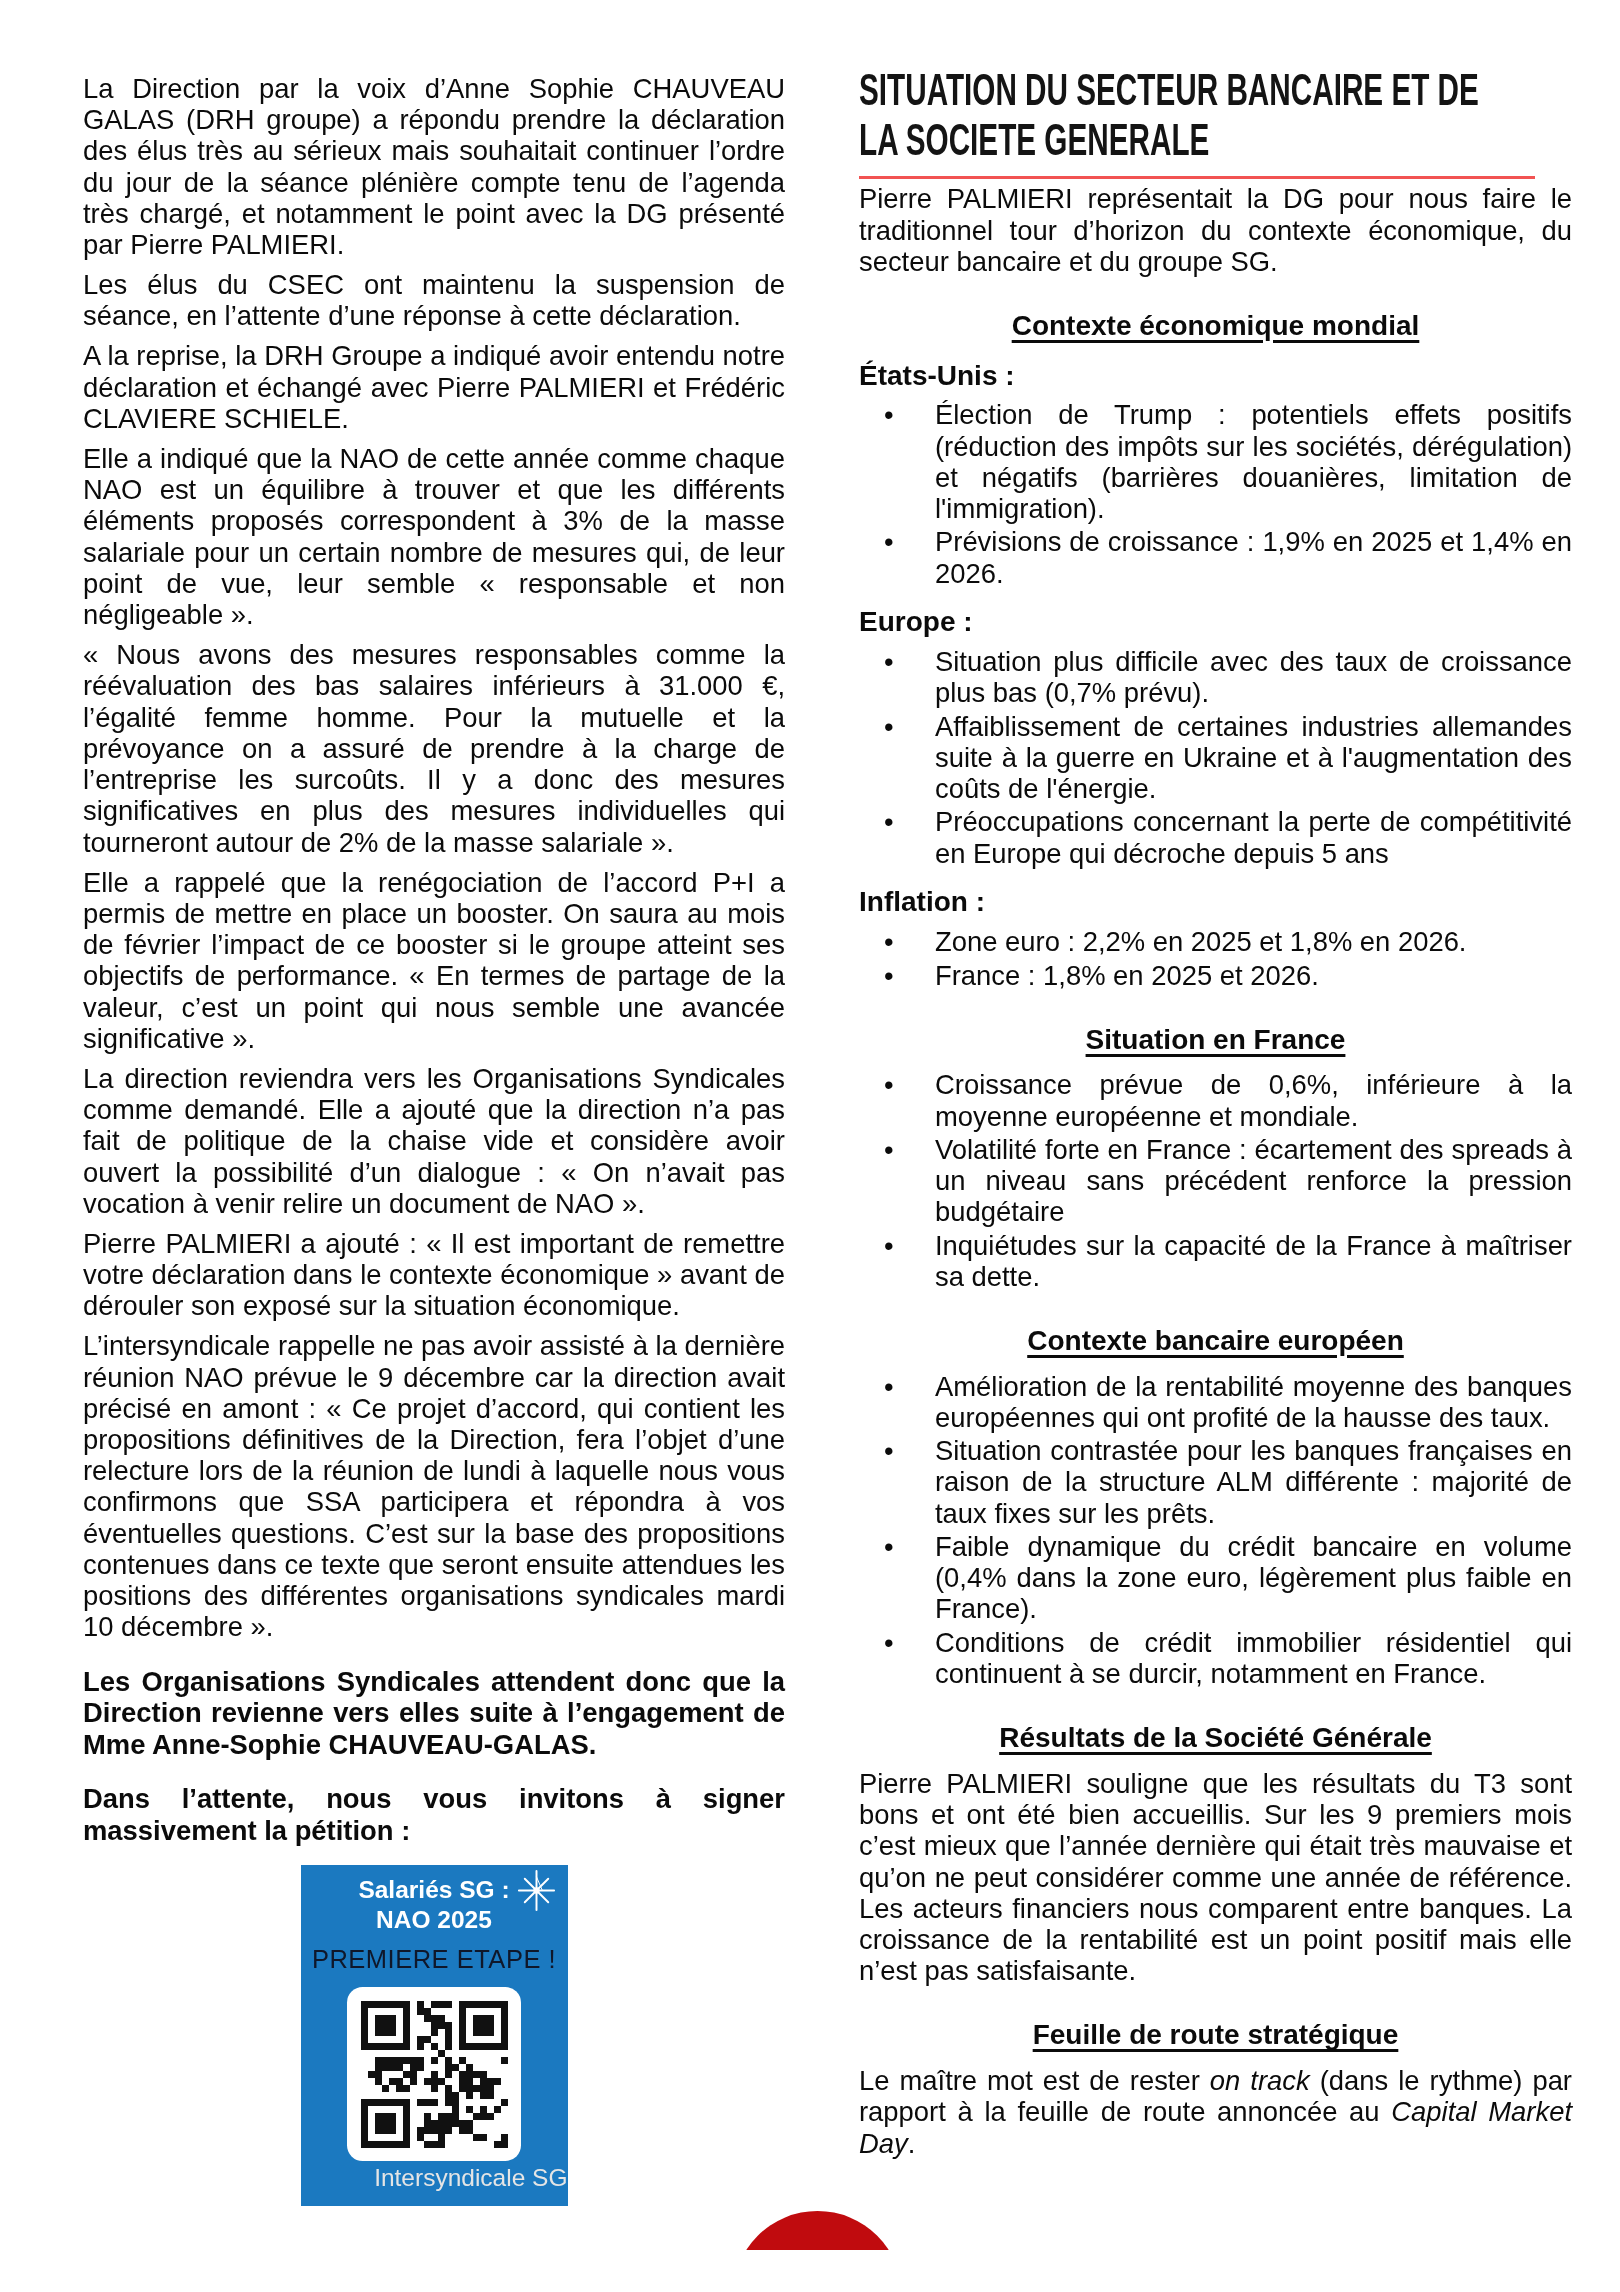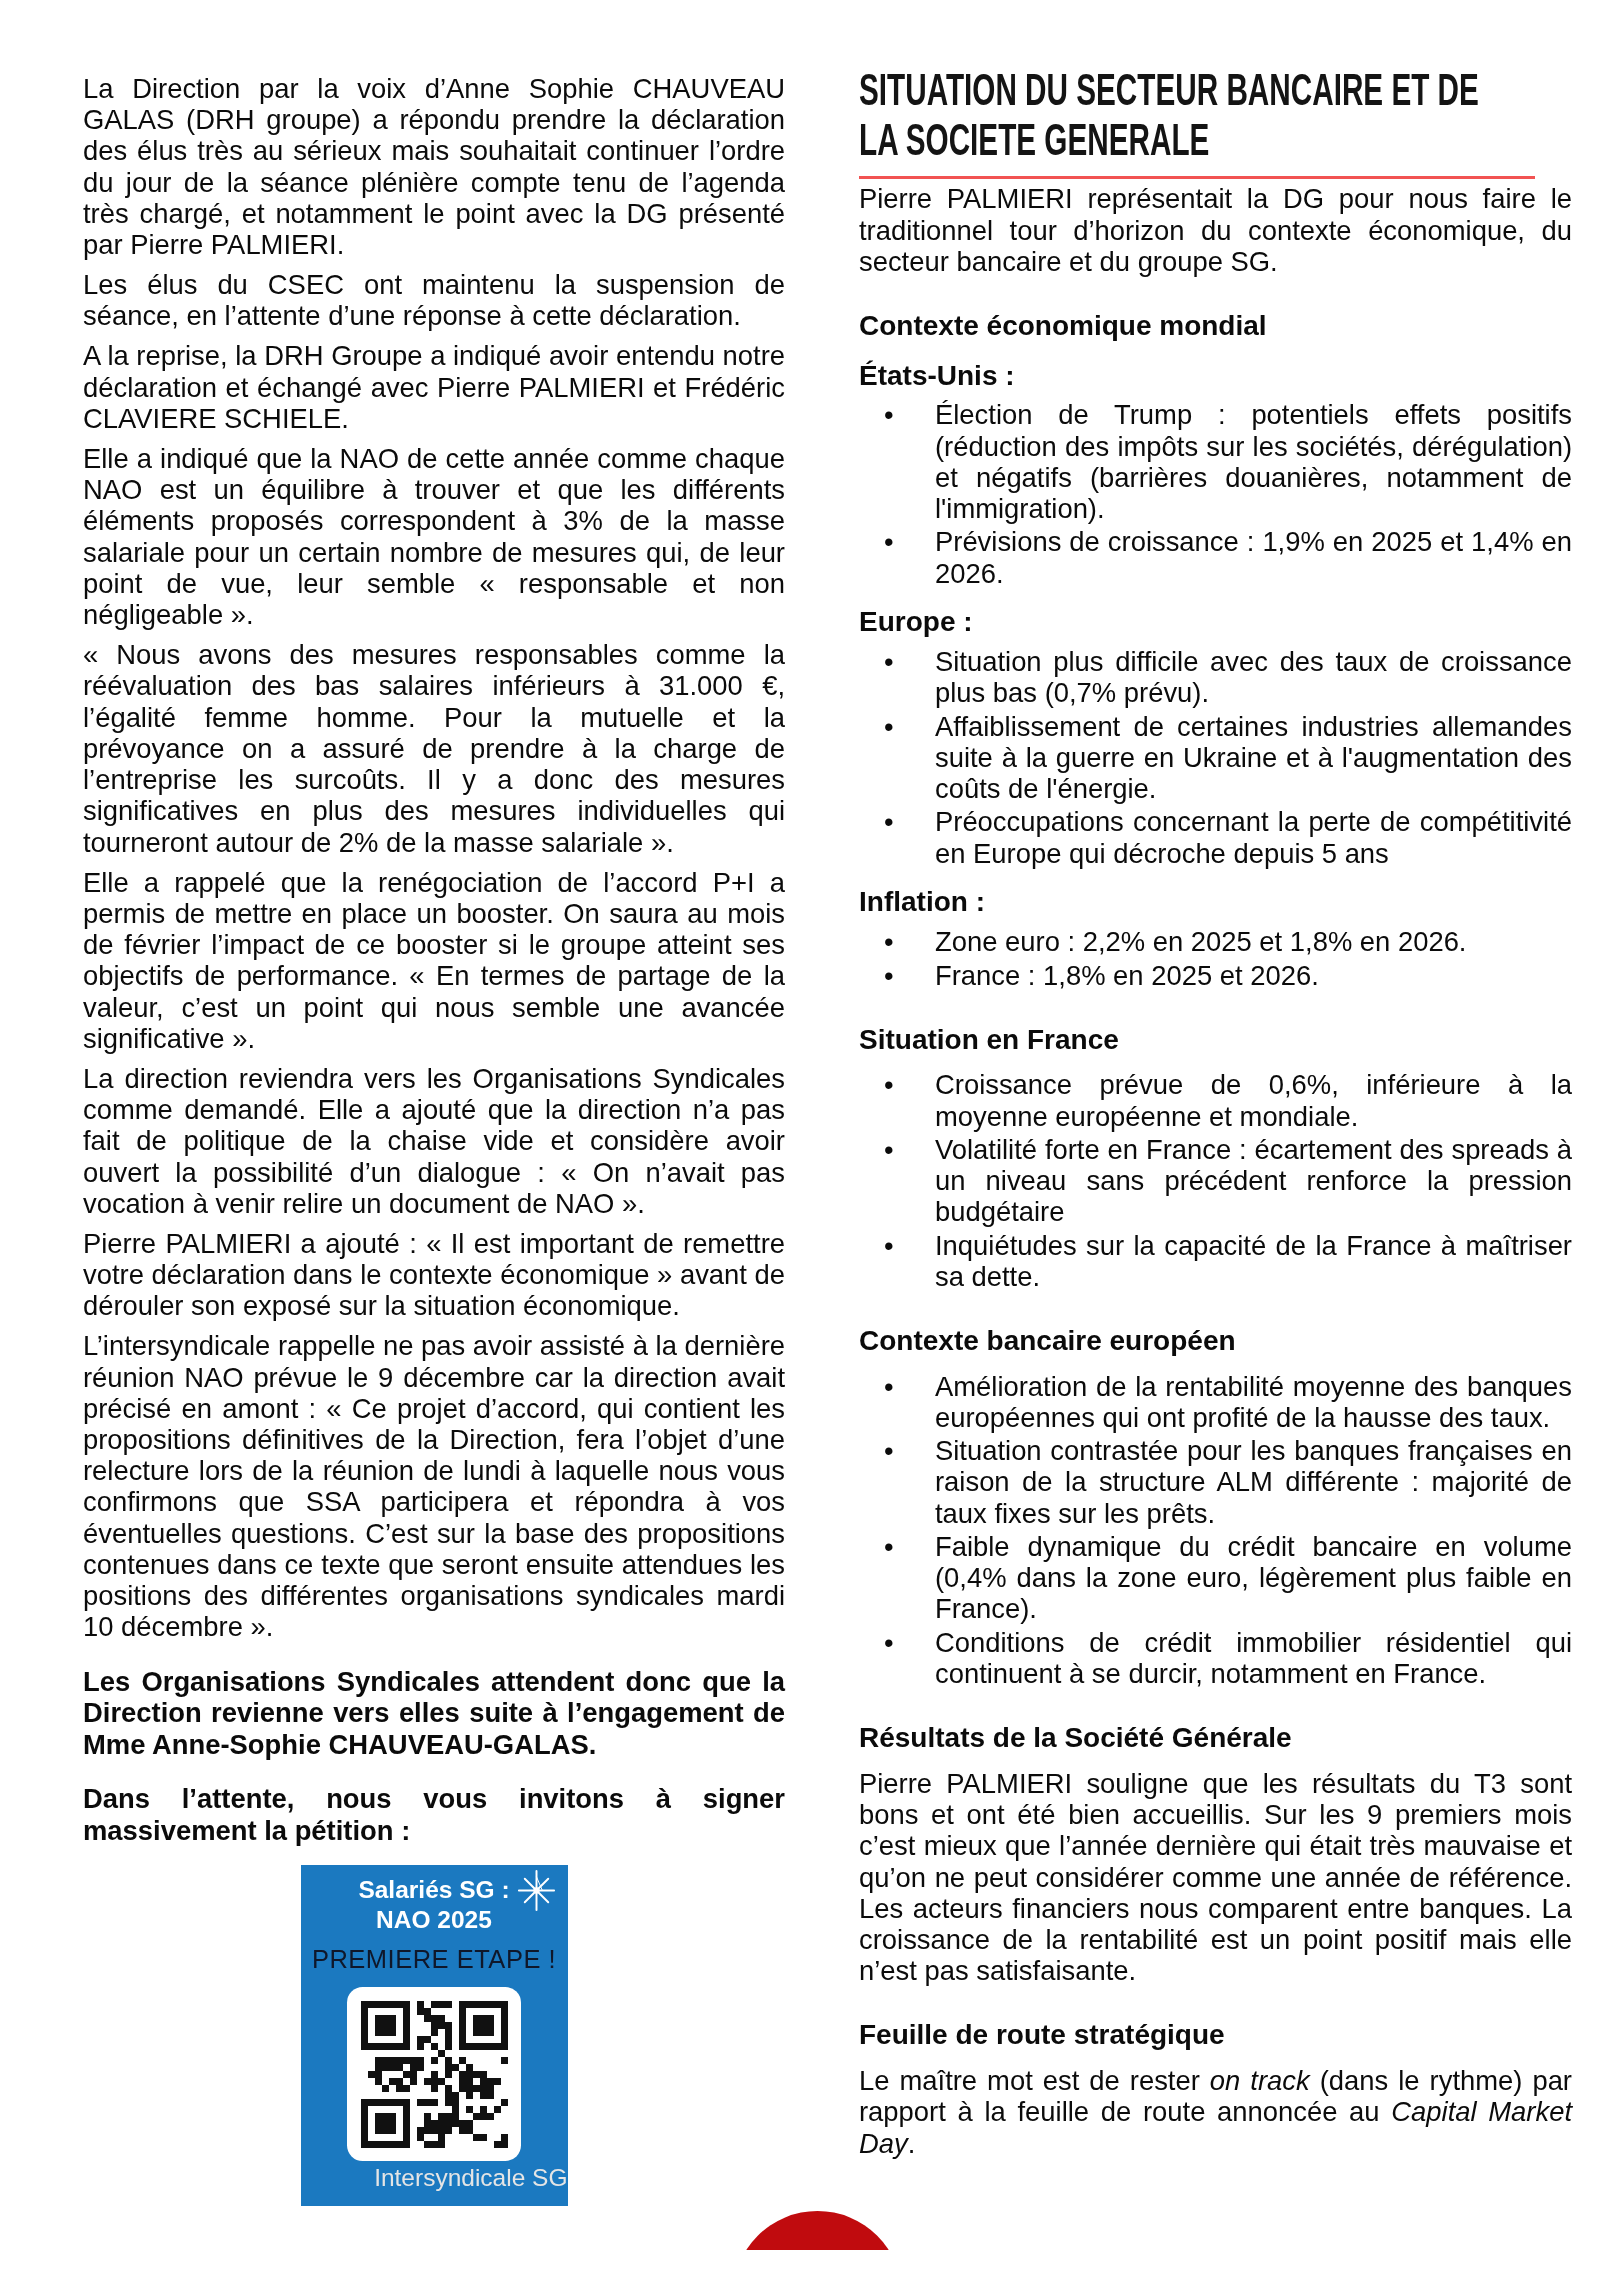--- a/index.html
+++ b/index.html
@@ -42,23 +42,25 @@
   .title-underline{
     height:3.9px;
     width:676px;
     margin-top:9.8px;
     background:#f25352;
   }
   .rc-intro{margin-top:15.7px;}
   .rc-heading{
     font-size:28px;
     font-weight:bold;
+    text-decoration:underline;
     text-decoration-thickness:2.5px;
     text-underline-offset:4.9px;
     margin:33px 0 13.7px 0;
+    text-align:center;
   }
   .rc-sub{
     font-size:28px;
     font-weight:bold;
     margin:17.6px 0 7.8px 0;
   }
   .rc-para{font-size:27.4px;line-height:1.14;text-align:justify;margin:3.9px 0 0 0;}
   .rc-para .it{font-style:italic;}
   ul.rc-bullets{
     list-style:none;
@@ -385,21 +387,21 @@
     <div class="rc-title">
       <span class="title-line">SITUATION DU SECTEUR BANCAIRE ET DE</span>
       <span class="title-line">LA SOCIETE GENERALE</span>
     </div>
     <div class="title-underline" id="title-underline" style="background: rgb(242, 83, 82);"></div>
     <p class="rc-para rc-intro">Pierre PALMIERI représentait la DG pour nous faire le traditionnel tour d’horizon du contexte économique, du secteur bancaire et du groupe SG.</p>
     <div id="right-blocks">
         <div class="rc-heading">Contexte économique mondial</div>
         <div class="rc-sub">États-Unis :</div>
         <ul class="rc-bullets">
-          <li>Élection de Trump : potentiels effets positifs (réduction des impôts sur les sociétés, dérégulation) et négatifs (barrières douanières, notamment de l'immigration).</li>
+          <li>Élection de Trump : potentiels effets positifs (réduction des impôts sur les sociétés, dérégulation) et négatifs (barrières douanières, limitation de l'immigration).</li>
           <li>Prévisions de croissance : 1,9% en 2025 et 1,4% en 2026.</li>
         </ul>
         <div class="rc-sub">Europe :</div>
         <ul class="rc-bullets">
           <li>Situation plus difficile avec des taux de croissance plus bas (0,7% prévu).</li>
           <li>Affaiblissement de certaines industries allemandes suite à la guerre en Ukraine et à l'augmentation des coûts de l'énergie.</li>
           <li>Préoccupations concernant la perte de compétitivité en Europe qui décroche depuis 5 ans</li>
         </ul>
         <div class="rc-sub">Inflation :</div>
         <ul class="rc-bullets">

